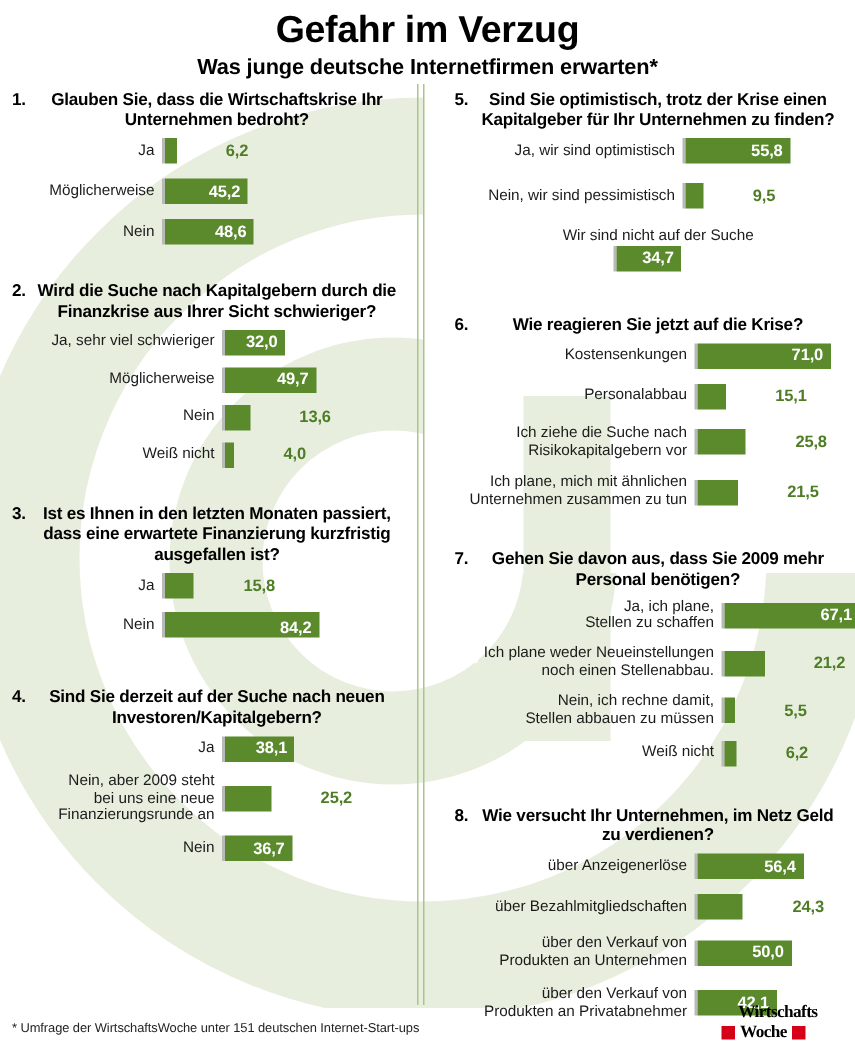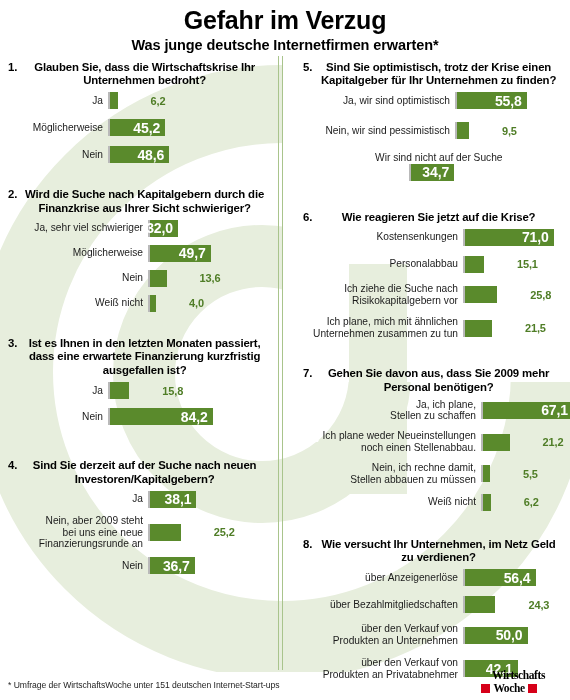--- a/index.html
+++ b/index.html
@@ -99,21 +99,21 @@
   }
   .bar{
     background:#5a8a2c;
     height:17px;
     display:flex;align-items:center;justify-content:flex-end;
     box-sizing:border-box;
     padding-right:5px;
     flex:0 0 auto;
   }
   .bar .val-in{
-    color:#ffffff;font-weight:bold;font-size:14px;
+    color:#ffffff;font-weight:bold;font-size:11px;
     white-space:nowrap;letter-spacing:-0.1px;
   }
   .val-out{
     color:#4f7d26;font-weight:bold;font-size:11px;
     margin-left:5px;white-space:nowrap;letter-spacing:-0.1px;padding-left:28px;
   }
   
   #footer{
     position:absolute;left:0;bottom:0;width:570px;height:36px;
     z-index:4;
@@ -203,21 +203,21 @@
       </div>
       <div class="qblock" style="margin-top: 12px;">
         <div class="q-title">
           <span class="q-num">2.</span>
           <span class="q-text">Wird die Suche nach Kapitalgebern durch die Finanzkrise aus Ihrer Sicht schwieriger?</span>
         </div>
         <div class="chart">
           <div class="row" style="margin-bottom: 8px;">
             <div class="row-label" style="width: 140px;">Ja, sehr viel schwieriger</div>
             <div class="bar-area">
-              <div class="bar" style="width: 28px; text-align: center;">
+              <div class="bar" style="width: 40px; text-align: center;">
                 <span class="val-in">32,0</span>
               </div>
             </div>
           </div>
           <div class="row" style="margin-bottom: 8px;">
             <div class="row-label" style="width: 140px;">Möglicherweise</div>
             <div class="bar-area">
               <div class="bar" style="width: 60.634px;">
                 <span class="val-in">49,7</span>
               </div>

